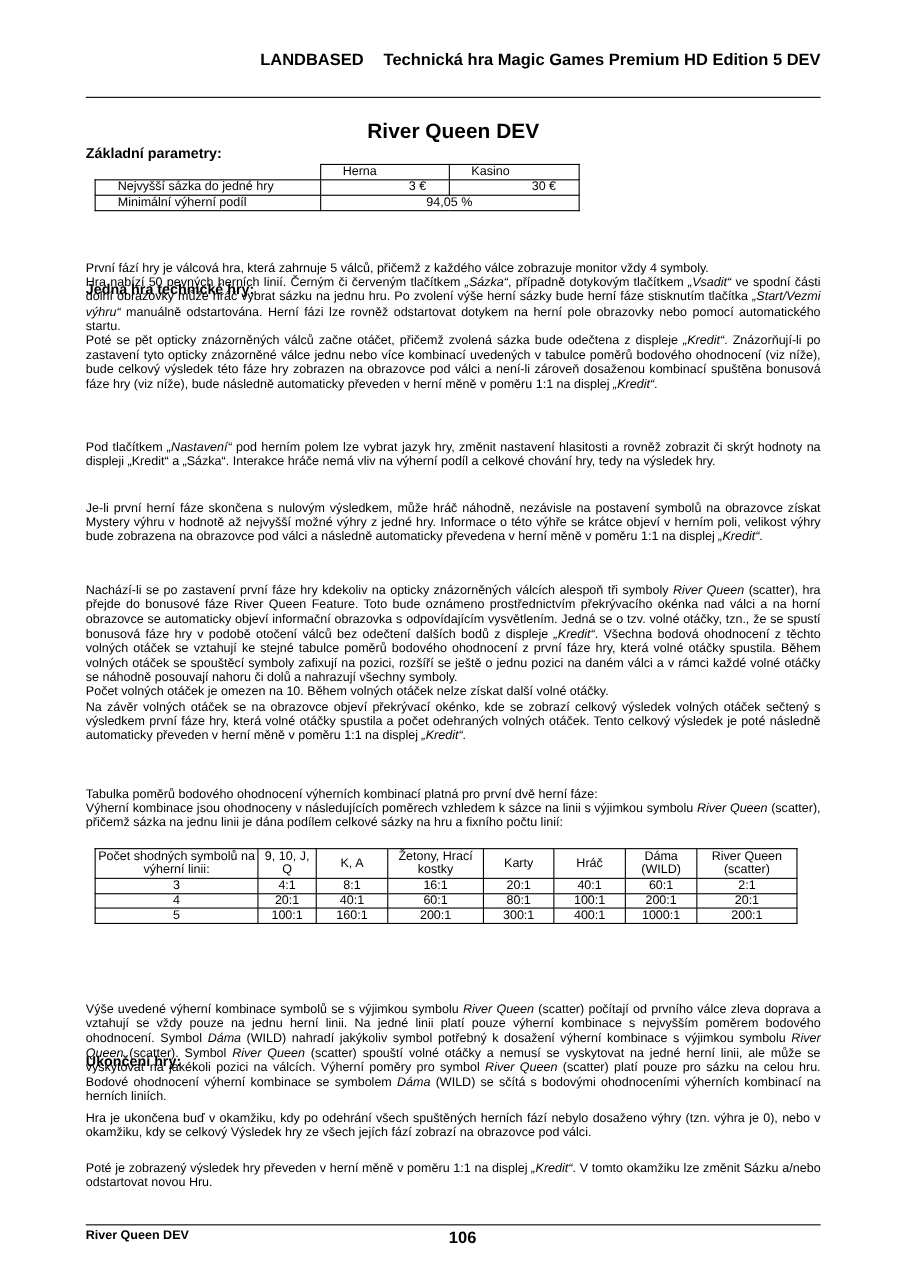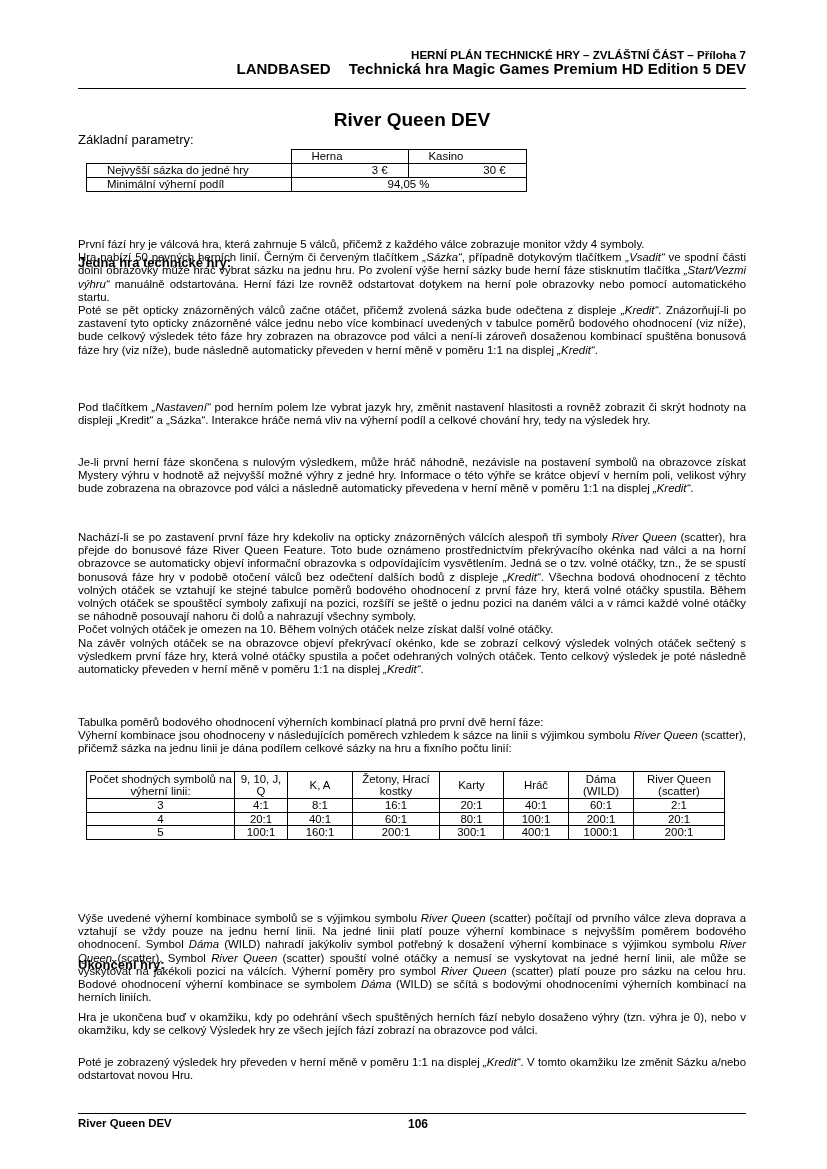--- a/index.html
+++ b/index.html
@@ -7,21 +7,21 @@
       width: 827px; height: 1169px; position: relative; overflow: hidden;
       font-family: "Liberation Sans", sans-serif; color: #000; font-size: 11.4px;
     }
     .page { position: absolute; left: 78px; top: 0; width: 668px; }
     .hdr { position: absolute; right: 0; top: 48px; text-align: right; font-weight: bold; }
     .hdr .l1 { font-size: 11.6px; line-height: 14px; }
     .hdr .l2 { font-size: 15px; line-height: 13px; margin-left: 35px; }
     .hdr .l2 .sep { display: inline-block; width: 18px; }
     .hdr-rule { position: absolute; left: 0; right: 0; top: 88px; border-top: 1px solid #000; }
     .title { position: absolute; left: 0; right: 0; top: 109px; text-align: center; font-size: 19px; font-weight: bold; }
-    .h-basic { position: absolute; left: 0; top: 132px; font-size: 13px; font-weight: normal; }
+    .h-basic { position: absolute; left: 0; top: 132px; font-size: 13px; font-weight: bold; }
     table.params { position: absolute; left: 8px; top: 149px; border-collapse: collapse; font-size: 11.4px; }
     table.params td { border: 1.5px solid #000; padding: 0 20px; height: 13px; line-height: 13px; }
     table.params td.blank { border: none; }
     table.params td.c1 { width: 164px; }
     table.params td.c2 { width: 76px; }
     table.params td.c3 { width: 77px; }
     .num { text-align: right; }
     .ctr { text-align: center; }
     .h-sec { position: absolute; left: 0; font-size: 13px; font-weight: bold; margin-top: 33px; }
     .para { position: absolute; left: 0; width: 668px; line-height: 13.2px; text-align: justify; }
@@ -32,29 +32,28 @@
     table.pay td.k0 { width: 143px; }
     table.pay td.k1 { width: 48px; }
     table.pay td.k2 { width: 60px; }
     table.pay td.k3 { width: 82px; }
     table.pay td.k4 { width: 59px; }
     table.pay td.k5 { width: 60px; }
     table.pay td.k6 { width: 60px; }
     table.pay td.k7 { width: 86px; }
     .ftr-rule { position: absolute; left: 0; right: 0; top: 1113px; border-top: 1px solid #000; }
     .ftr-left { position: absolute; left: 0; top: 1117px; font-weight: bold; font-size: 11.4px; }
-    .ftr-num { position: absolute; left: 330px; top: 1117px; font-weight: bold; font-size: 12px; }
+    .ftr-num { position: absolute; left: 330px; top: 1117px; font-weight: bold; font-size: 15px; }
   </style>
 </head>
 <body>
 
 <div class="page">
 
   <div class="hdr">
-    <div class="l1">HERNÍ PLÁN TECHNICKÉ HRY – ZVLÁŠTNÍ ČÁST – Příloha 7</div>
     <div class="l2">
       <span>LANDBASED</span><span class="sep"></span><span>Technická hra Magic Games Premium HD Edition 5 DEV</span>
     </div>
   </div>
   <div class="hdr-rule"></div>
 
   <div class="title">River Queen DEV</div>
 
   <div class="h-basic">Základní parametry:</div>
 

